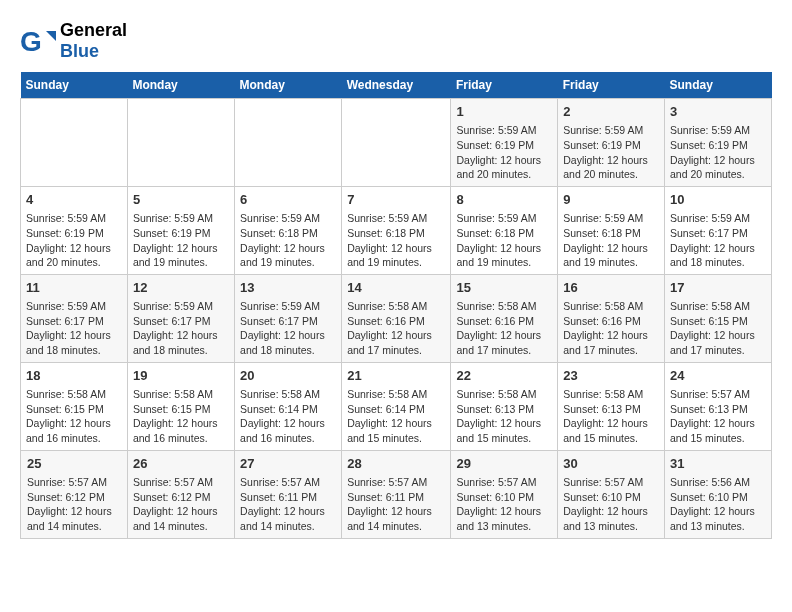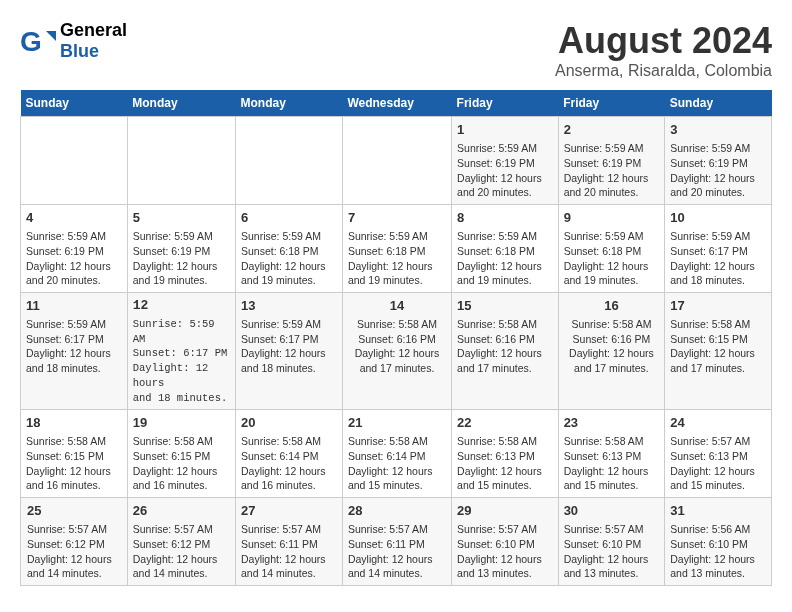--- a/index.html
+++ b/index.html
@@ -86,24 +86,20 @@
   <div class="logo">
     <svg class="logo-icon" viewBox="0 0 36 36">
       <text x="0" y="28" font-size="28" font-weight="bold" fill="#1a5fa8">G</text>
       <polygon points="26,8 36,8 36,18" fill="#1a5fa8"></polygon>
     </svg>
     <div>
       <span class="logo-general">General</span><br>
       <span class="logo-blue">Blue</span>
     </div>
   </div>
-  <div class="title-block">
-    <div class="month-title">August 2024</div>
-    <div class="location-title">Anserma, Risaralda, Colombia</div>
-  </div>
 </div>
 
 <table>
   <thead>
     <tr>
         <th>Sunday</th>
         <th>Monday</th>
         <th>Monday</th>
         <th>Wednesday</th>
         <th>Friday</th>
@@ -158,37 +154,37 @@
         <td style="white-space: pre-line;"><span class="day-num">10</span>Sunrise: 5:59 AM
 Sunset: 6:17 PM
 Daylight: 12 hours
 and 18 minutes.</td>
       </tr>
       <tr>
         <td style="white-space: pre-line;"><span class="day-num">11</span>Sunrise: 5:59 AM
 Sunset: 6:17 PM
 Daylight: 12 hours
 and 18 minutes.</td>
-        <td style="white-space: pre-line; font-family: Liberation Mono, monospace;"><span class="day-num">12</span>Sunrise: 5:59 AM
+        <td style="white-space: pre-line;"><span class="day-num">12</span>Sunrise: 5:59 AM
 Sunset: 6:17 PM
 Daylight: 12 hours
 and 18 minutes.</td>
         <td style="white-space: pre-line;"><span class="day-num">13</span>Sunrise: 5:59 AM
 Sunset: 6:17 PM
 Daylight: 12 hours
 and 18 minutes.</td>
-        <td style="white-space: pre-line; text-align: center;"><span class="day-num">14</span>Sunrise: 5:58 AM
+        <td style="white-space: pre-line;"><span class="day-num">14</span>Sunrise: 5:58 AM
 Sunset: 6:16 PM
 Daylight: 12 hours
 and 17 minutes.</td>
         <td style="white-space: pre-line;"><span class="day-num">15</span>Sunrise: 5:58 AM
 Sunset: 6:16 PM
 Daylight: 12 hours
 and 17 minutes.</td>
-        <td style="white-space: pre-line; text-align: center;"><span class="day-num">16</span>Sunrise: 5:58 AM
+        <td style="white-space: pre-line;"><span class="day-num">16</span>Sunrise: 5:58 AM
 Sunset: 6:16 PM
 Daylight: 12 hours
 and 17 minutes.</td>
         <td style="white-space: pre-line;"><span class="day-num">17</span>Sunrise: 5:58 AM
 Sunset: 6:15 PM
 Daylight: 12 hours
 and 17 minutes.</td>
       </tr>
       <tr>
         <td style="white-space: pre-line;"><span class="day-num">18</span>Sunrise: 5:58 AM

